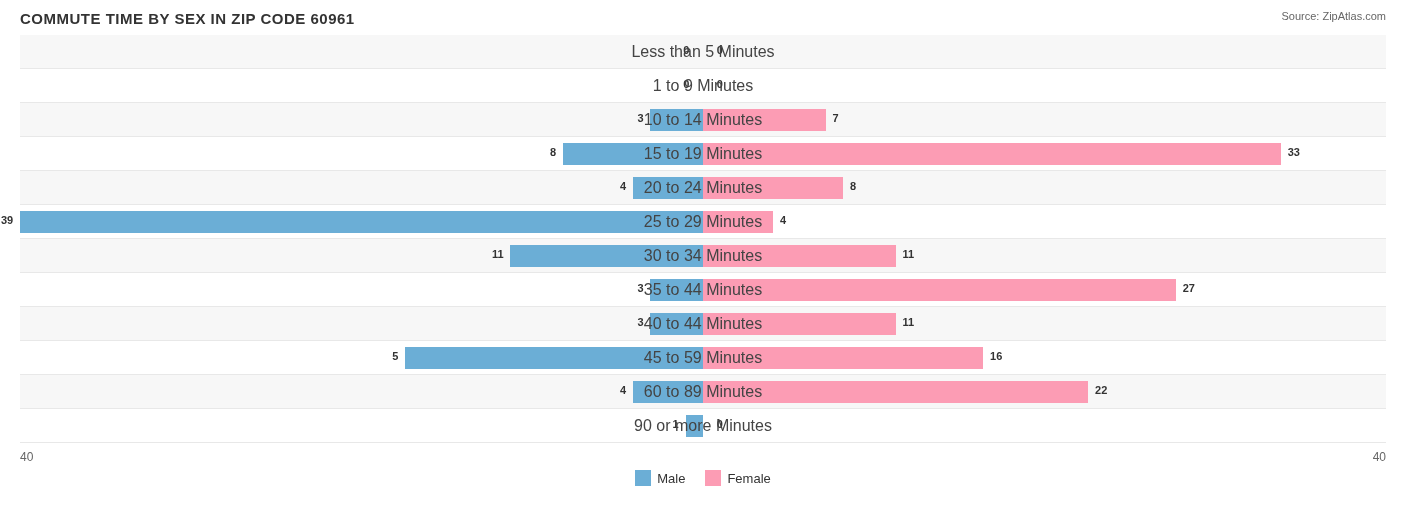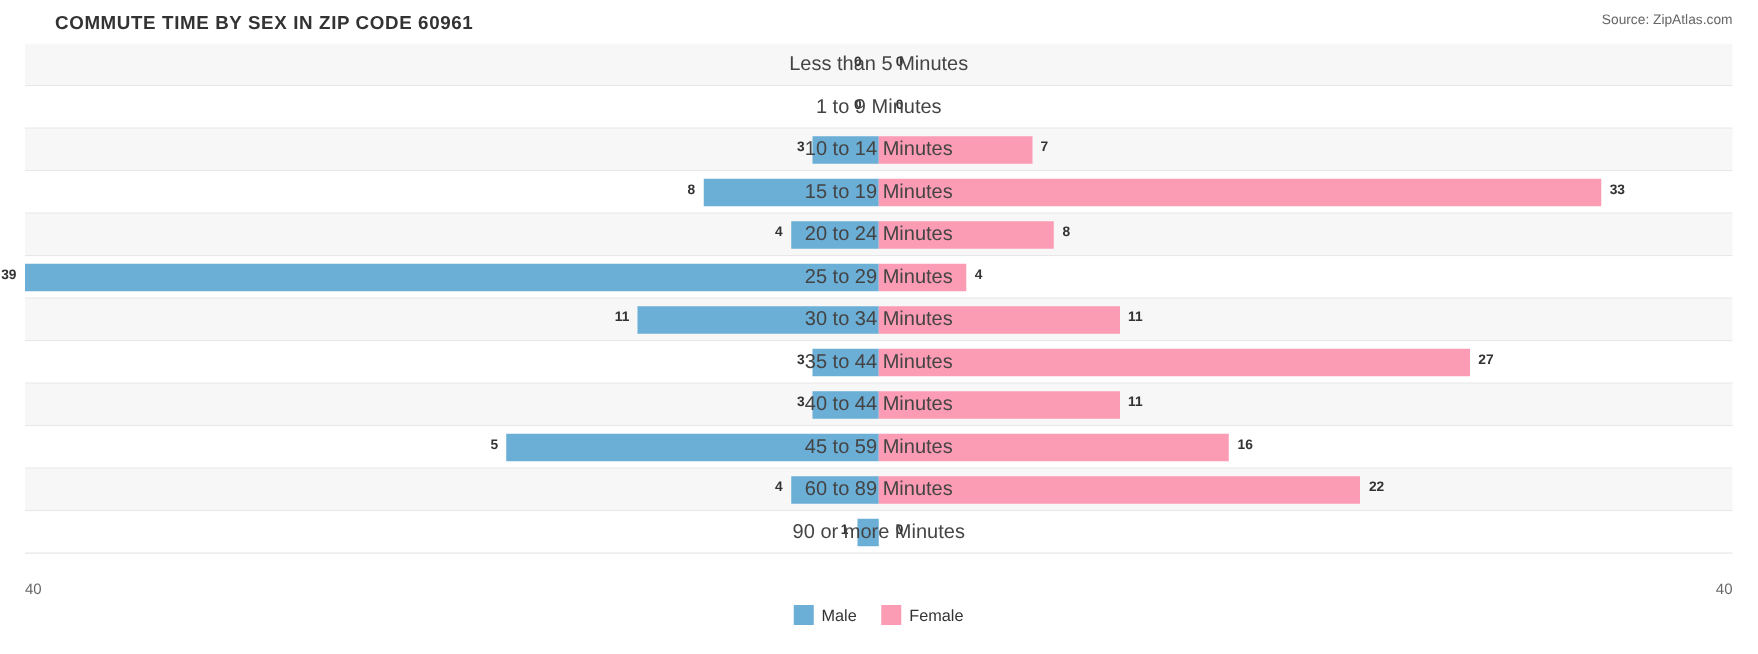--- a/index.html
+++ b/index.html
@@ -16,21 +16,20 @@
       padding: 10px 20px 40px 20px;
       position: relative;
     }
     .chart-title {
       font-size: 15px;
       font-weight: bold;
       color: #333;
       text-transform: uppercase;
       letter-spacing: 0.5px;
       margin-bottom: 8px;
-      margin-left: 24px;
     }
     .source-text {
       position: absolute;
       top: 10px;
       right: 20px;
       font-size: 11px;
       color: #666;
     }
     .chart-area {
       position: relative;
@@ -107,21 +106,21 @@
     }
     .legend-box {
       width: 16px;
       height: 16px;
     }
     .axis-labels {
       display: flex;
       justify-content: space-between;
       font-size: 12px;
       color: #666;
-      margin-top: 16px;
+      margin-top: 2px;
       padding: 0 0px;
     }
   </style>
 </head>
 <body>
 
 <div class="chart-container">
   <div class="chart-title">COMMUTE TIME BY SEX IN ZIP CODE 60961</div>
   <div class="source-text">Source: ZipAtlas.com</div>
 

